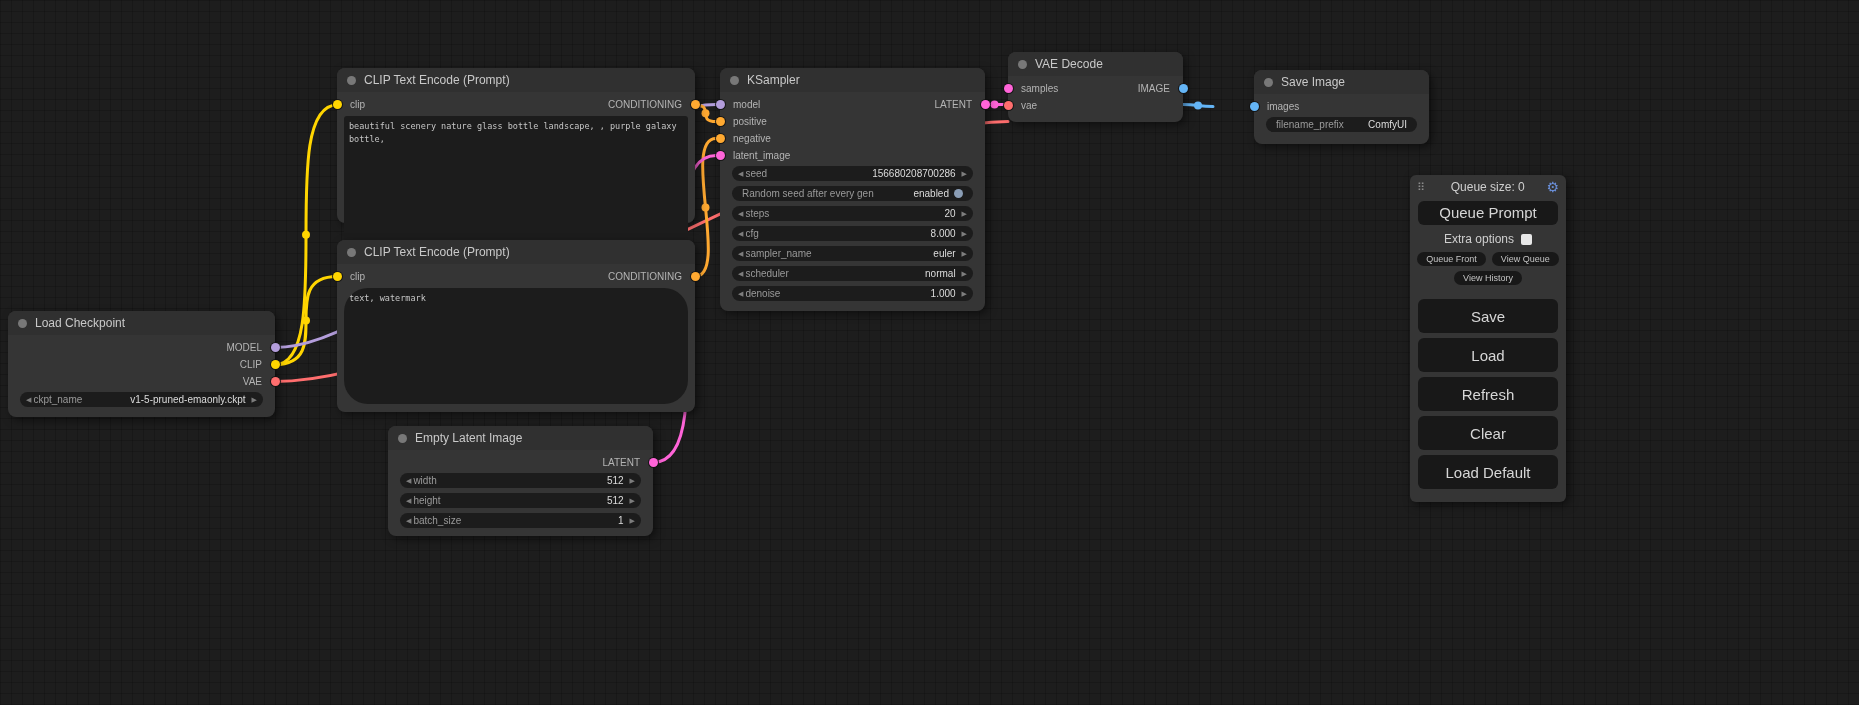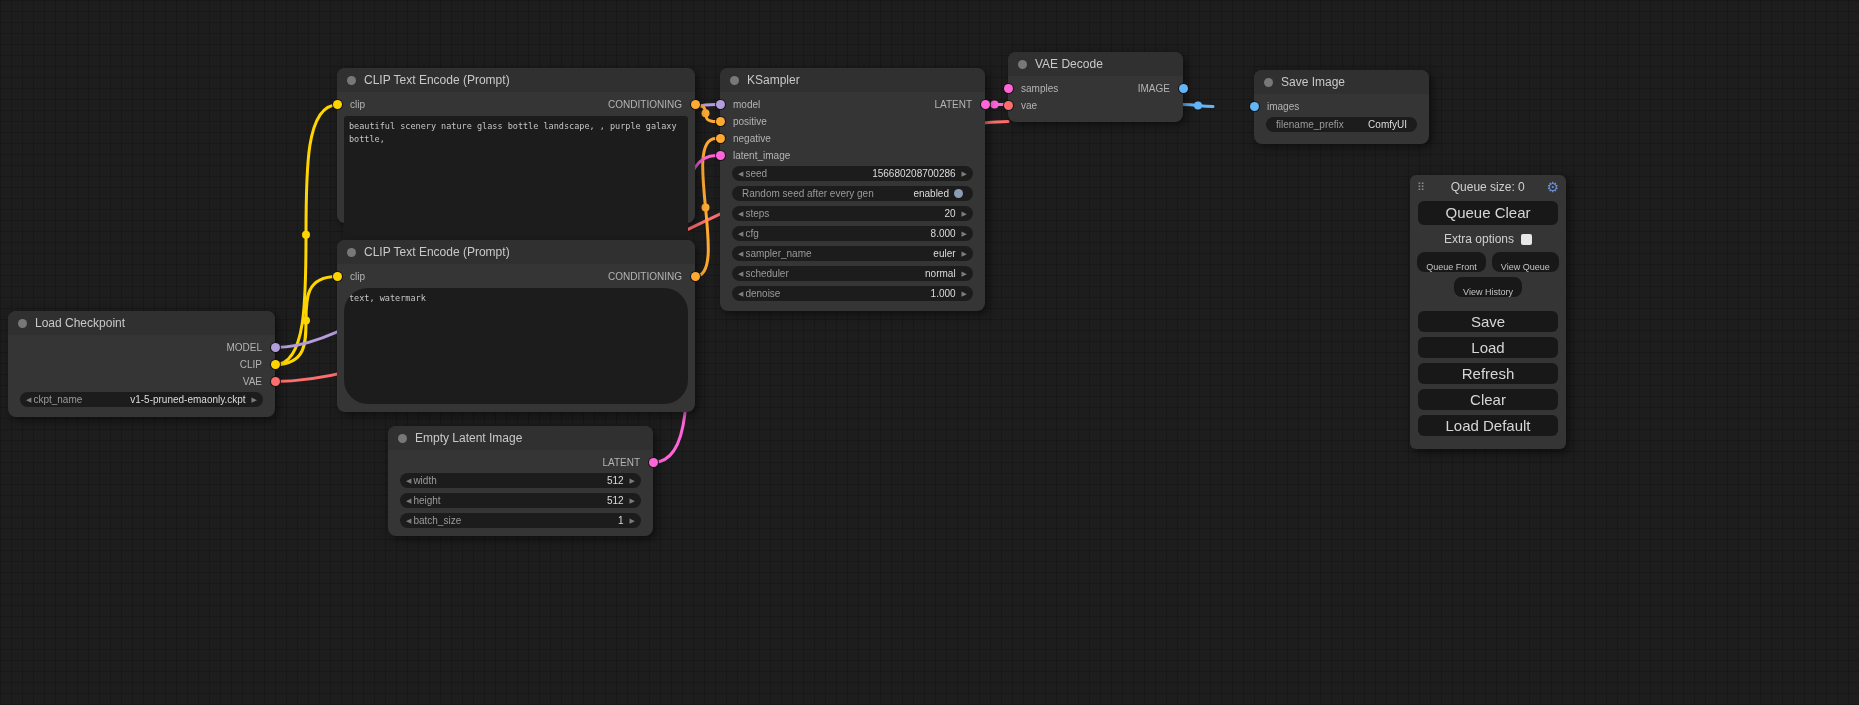--- a/index.html
+++ b/index.html
@@ -61,26 +61,26 @@
   .queue-panel {
     position:absolute; left:1410px; top:175px; width:156px; z-index:3;
     background:#353535; border-radius:6px; padding-bottom:8px;
     box-shadow:3px 3px 10px rgba(0,0,0,0.55);
   }
   .qp-header { height:24px; display:flex; align-items:center; padding:0 7px; }
   .drag-dots { color:#8b8b8b; font-size:11px; margin-right:4px; }
   .queue-size { flex:1; text-align:center; color:#cfcfcf; font-size:12px; }
   .gear { font-size:14px; line-height:14px; }
   .btn { display:block; background:#181818; border:none; color:#d6d6d6; font-family:inherit; text-align:center; cursor:default; }
-  .btn-large { width:140px; height:21px; line-height:21px; margin:0 auto 5px; border-radius:6px; font-size:15px; }
+  .btn-large { width:140px; height:34px; line-height:21px; margin:0 auto 5px; border-radius:6px; font-size:15px; }
   .btn-queue-prompt { height:24px; line-height:24px; margin-top:2px; margin-bottom:6px; }
   .extra-row { display:flex; align-items:center; justify-content:center; gap:7px; height:16px; margin-bottom:5px; color:#cfcfcf; font-size:12px; }
   .checkbox { width:11px; height:11px; background:#e8e8e8; border-radius:2px; }
   .small-row { display:flex; justify-content:center; gap:6px; margin-bottom:5px; }
-  .btn-small { border-radius:8px; font-size:9px; color:#c4c4c4; padding:10px 9px; height:14px; line-height:10px; }
+  .btn-small { border-radius:8px; font-size:9px; color:#c4c4c4; padding:2px 9px; height:14px; line-height:10px; }
   .qp-gap { height:9px; }
 </style>
 </head>
 <body>
 
 <svg class="wires" width="1859" height="705">
   <path d="M275,364.5 C337,364.5 275,105 337,105" stroke="#ffd500"></path>
   <path d="M275,364.5 C337,364.5 275,276.5 337,276.5" stroke="#ffd500"></path>
   <path d="M275,347.5 C401,347.5 590,104.5 716,104.5" stroke="#b39ddb"></path>
   <path d="M275,381.5 C469,381.5 814,121.5 1008,121.5" stroke="#ff6e6e"></path>
@@ -302,21 +302,21 @@
     </div>
   </div>
 </div>
 
 <div class="queue-panel">
   <div class="qp-header">
     <span class="drag-dots">⠿</span>
     <span class="queue-size">Queue size: 0</span>
     <span class="gear" style="color: rgb(106, 143, 216);">⚙</span>
   </div>
-  <button class="btn btn-large btn-queue-prompt">Queue Clear</button>
+  <button class="btn btn-large btn-queue-prompt">Queue Prompt</button>
   <div class="extra-row">
     <span>Extra options</span>
     <span class="checkbox"></span>
   </div>
   <div class="small-row">
     <button class="btn btn-small">Queue Front</button>
     <button class="btn btn-small">View Queue</button>
   </div>
   <div class="small-row">
     <button class="btn btn-small">View History</button>

